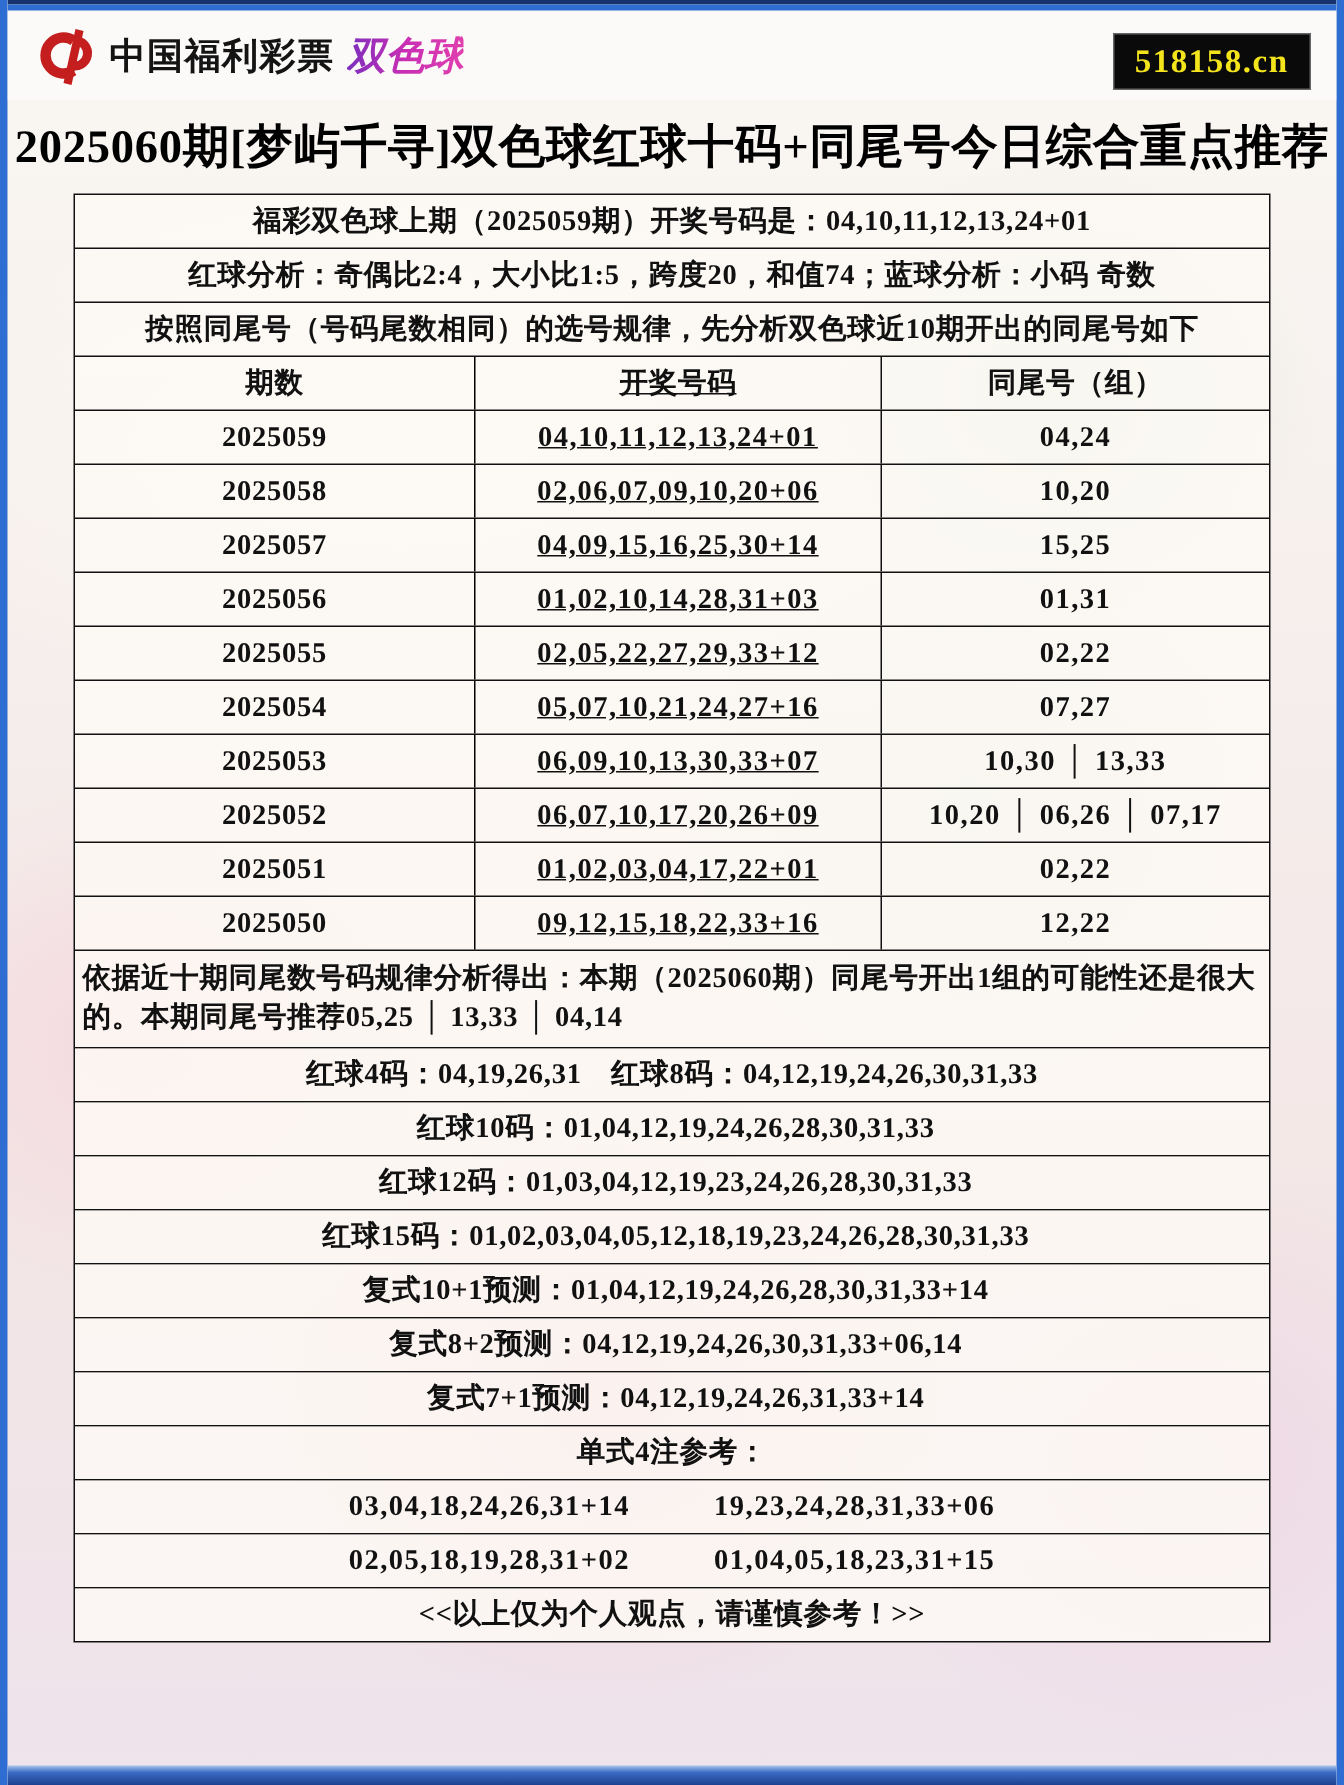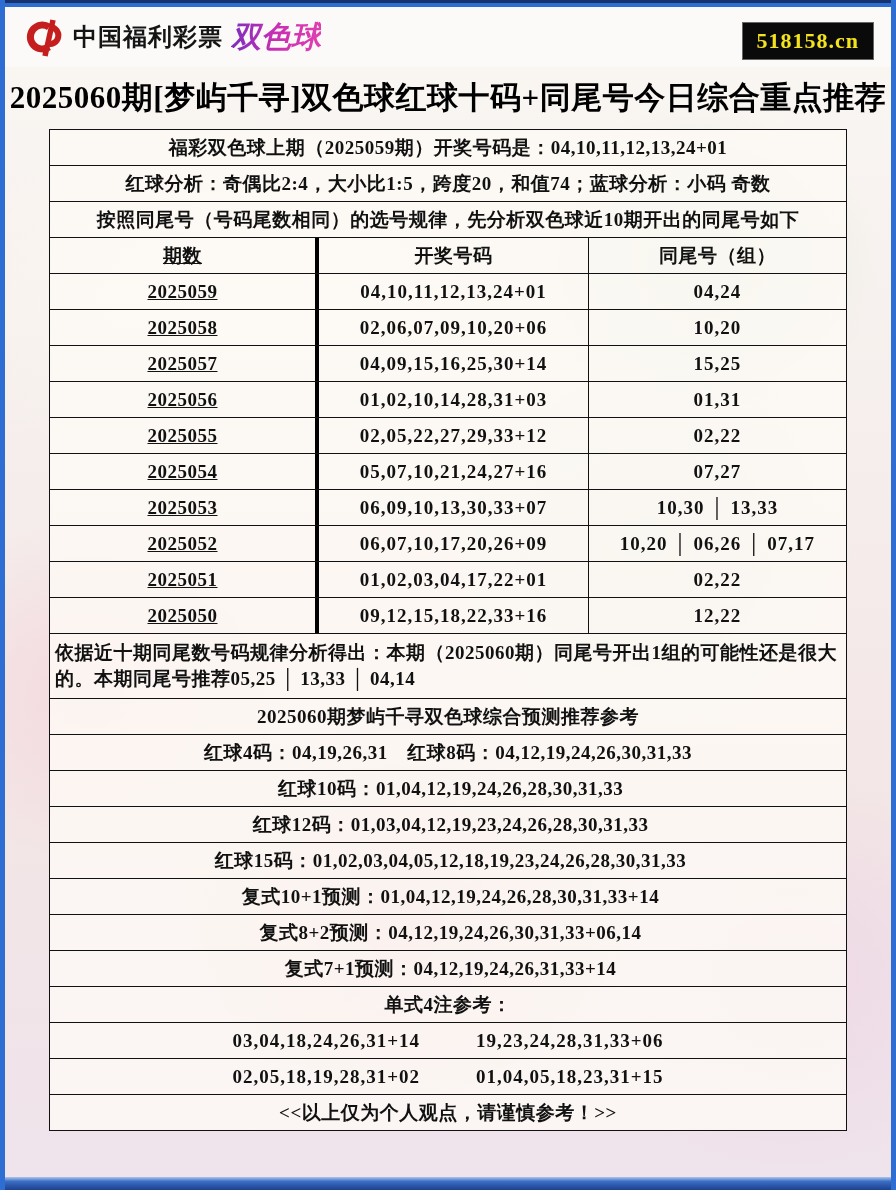--- a/index.html
+++ b/index.html
@@ -22,42 +22,42 @@
   .top-line{position:absolute;top:0;left:0;right:0;height:3px;background:#16336e;z-index:5;}
   .top-blue{position:absolute;top:3px;left:0;right:0;height:4px;background:#2e6ed2;z-index:5;}
   .bottom-bar{position:absolute;bottom:0;left:0;right:0;height:13px;z-index:5;
     background:linear-gradient(180deg,#a9c6ec 0%,#3a6cc4 35%,#1d418f 100%);}
   
   .header{height:60px;background:rgba(252,250,248,0.92);display:flex;align-items:center;
     padding:0 14px;position:relative;margin-top:7px;}
   .logo-wrap{display:flex;align-items:center;gap:8px;}
   .logo-org{font-size:24px;font-weight:bold;color:#141414;letter-spacing:1px;
     font-family:"Liberation Sans","DejaVu Sans",sans-serif;}
-  .logo-brand{font-size:30px;font-weight:bold;font-style:italic;
+  .logo-brand{font-size:26px;font-weight:bold;font-style:italic;
     font-family:"Liberation Sans","DejaVu Sans",sans-serif;
     background:linear-gradient(90deg,#7b2fbe,#c92fb4,#e03fae);
     -webkit-background-clip:text;background-clip:text;color:transparent;}
   .badge{position:absolute;right:18px;top:16px;background:#0a0a0a;color:#f4e41c;
     font-size:22px;font-weight:bold;padding:5px 14px;letter-spacing:1px;
     box-shadow:0 0 0 1px #666;}
   
   .page-title{height:62px;display:flex;align-items:center;justify-content:center;
     font-size:31px;font-weight:bold;color:#000000;letter-spacing:0.5px;white-space:nowrap;}
   
   .sheet{margin:0 44px;border:1px solid #111;background:rgba(253,250,246,0.55);}
   .row{border-bottom:1px solid #111;min-height:35px;line-height:35px;
     font-size:19px;font-weight:bold;letter-spacing:0.5px;
     background:rgba(253,250,245,0.6);}
   .row:last-child{border-bottom:none;}
   .center{text-align:center;}
   .left{text-align:center;padding-left:5px;}
   .grid-row{display:flex;align-items:stretch;}
   .grid-row > div{line-height:35px;text-align:center;}
-  .col-period{width:33.5%;border-right:4px solid #000000;text-decoration:underline;}
-  .col-numbers{width:34%;border-right:1px solid #111;}
+  .col-period{width:33.5%;border-right:1px solid #000000;}
+  .col-numbers{width:34%;border-right:1px solid #111;text-decoration:underline;}
   .col-tails{width:32.5%;}
   .analysis{line-height:26px;padding:6px 5px;text-align:left;font-size:19px;}
   .single-pair{display:flex;justify-content:center;gap:56px;}
   .nums{letter-spacing:1px;}
 </style>
 </head>
 <body>
 
 <div class="top-line"></div>
 <div class="top-blue"></div>
@@ -137,21 +137,20 @@
     <div class="col-tails nums">02,22</div>
   </div>
   <div class="row grid-row">
     <div class="col-period">2025050</div>
     <div class="col-numbers nums">09,12,15,18,22,33+16</div>
     <div class="col-tails nums">12,22</div>
   </div>
 
   <div class="row analysis">依据近十期同尾数号码规律分析得出：本期（2025060期）同尾号开出1组的可能性还是很大的。本期同尾号推荐05,25 │ 13,33 │ 04,14</div>
 
-  <div class="row center">2025060期梦屿千寻双色球综合预测推荐参考</div>
   <div class="row center">红球4码：04,19,26,31　红球8码：04,12,19,24,26,30,31,33</div>
   <div class="row left">红球10码：01,04,12,19,24,26,28,30,31,33</div>
   <div class="row left">红球12码：01,03,04,12,19,23,24,26,28,30,31,33</div>
   <div class="row left">红球15码：01,02,03,04,05,12,18,19,23,24,26,28,30,31,33</div>
   <div class="row left">复式10+1预测：01,04,12,19,24,26,28,30,31,33+14</div>
   <div class="row left">复式8+2预测：04,12,19,24,26,30,31,33+06,14</div>
   <div class="row left">复式7+1预测：04,12,19,24,26,31,33+14</div>
 
   <div class="row center">单式4注参考：</div>
   <div class="row">

